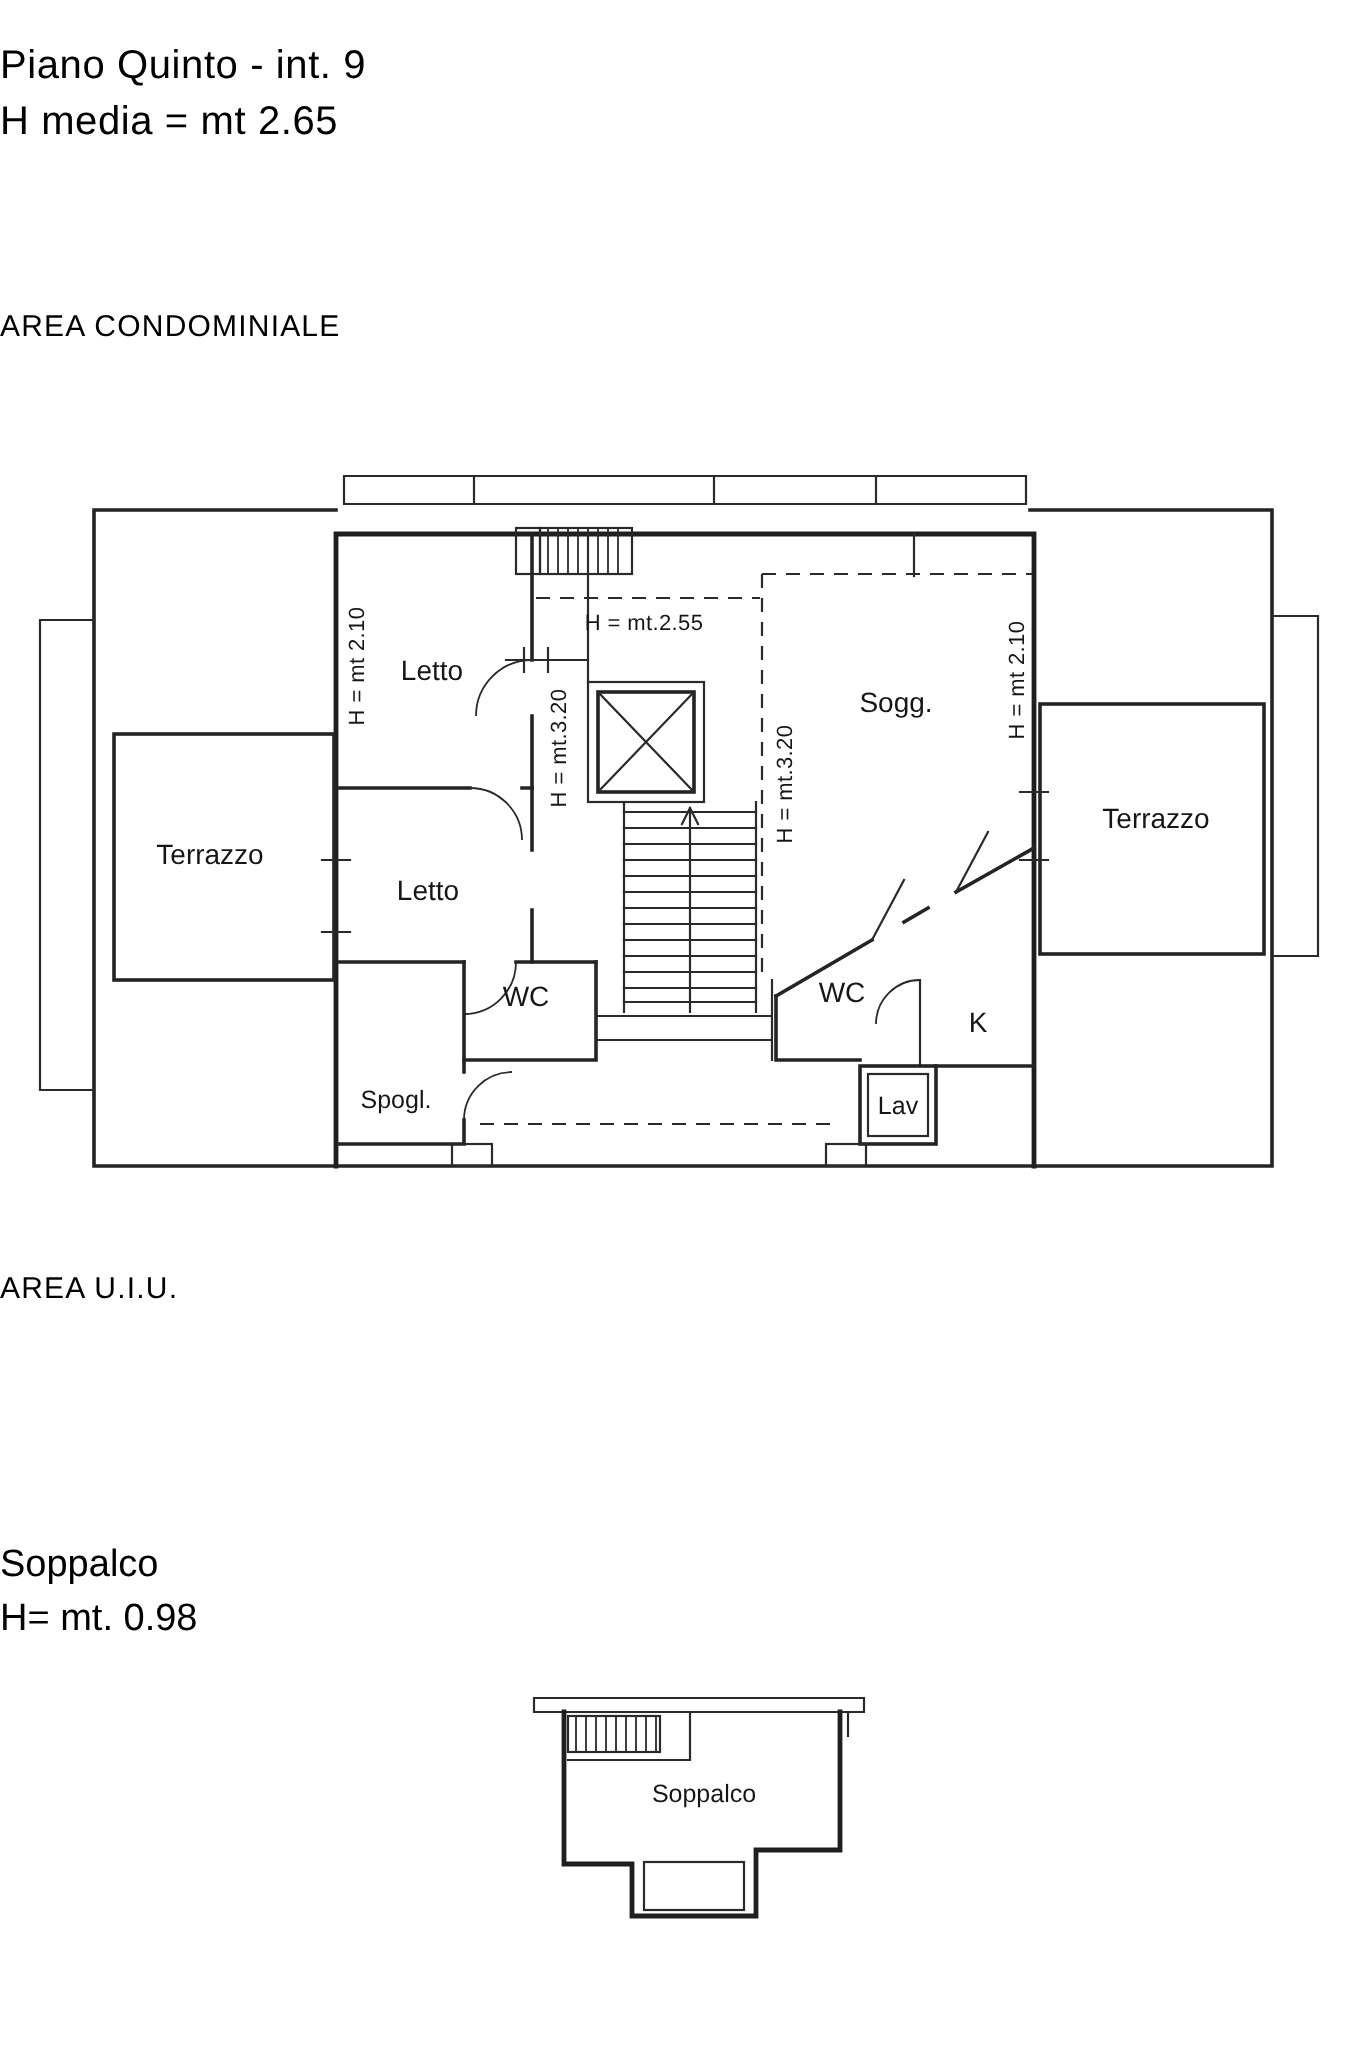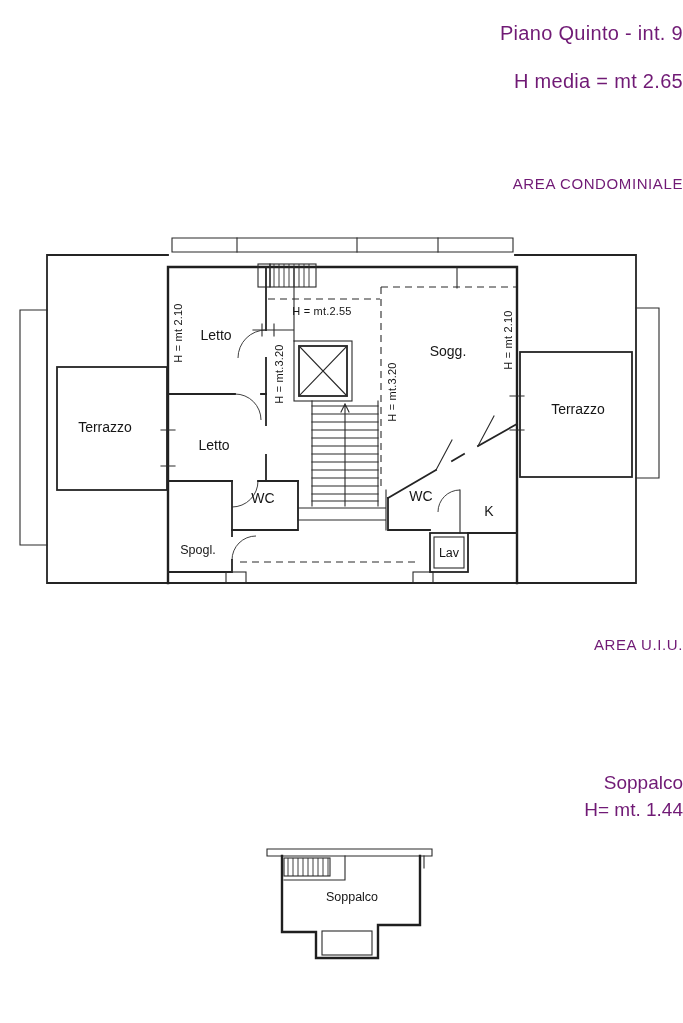--- a/index.html
+++ b/index.html
@@ -5,23 +5,23 @@
   html,body{margin:0;padding:0;background:#fff;}
   #page{
     position:relative;
     width:683px;height:1023px;
     background:#ffffff;
     font-family:"Liberation Sans", sans-serif;
     color:#1c1c1c;
     overflow:hidden;
   }
   .centered{
-    position:absolute;left:16px;right:0;
-    text-align:right;
-    color:#701a75;
+    position:absolute;left:0;right:0;
+    text-align:left;
+    color:#000000;
   }
   .title-line{font-size:20px;letter-spacing:.3px;}
   .section-label{font-size:15px;letter-spacing:.6px;}
   .sopp-line{font-size:19px;}
   svg{position:absolute;left:0;}
   svg .wall{stroke:#1f1f1f;stroke-width:2.4;fill:none;stroke-linecap:square;}
   svg .wall-med{stroke:#242424;stroke-width:1.8;fill:none;stroke-linecap:square;}
   svg .thin{stroke:#2a2a2a;stroke-width:1.1;fill:none;stroke-linecap:square;}
   svg .hatch{stroke:#2a2a2a;stroke-width:.9;fill:none;}
   svg .dash{stroke:#2a2a2a;stroke-width:1.1;fill:none;stroke-dasharray:7 5;}
@@ -30,25 +30,25 @@
   .room-label{font-size:14px;}
   .room-label-sm{font-size:12.5px;}
   .h-label{font-size:11px;letter-spacing:.2px;}
 </style>
 </head>
 <body>
 
 <div id="page">
 
   <div class="centered title-line" style="top:22px;">Piano Quinto - int. 9</div>
-  <div class="centered title-line" style="top:50px;margin-top:20px;">H media = mt 2.65</div>
-  <div class="centered section-label" style="top:155px;margin-top:20px;">AREA CONDOMINIALE</div>
+  <div class="centered title-line" style="top:50px;">H media = mt 2.65</div>
+  <div class="centered section-label" style="top:155px;">AREA CONDOMINIALE</div>
   <div class="centered section-label" style="top:636px;">AREA U.I.U.</div>
   <div class="centered sopp-line" style="top:772px;">Soppalco</div>
-  <div class="centered sopp-line" style="top:799px;">H= mt. 1.44</div>
+  <div class="centered sopp-line" style="top:799px;">H= mt. 0.98</div>
 
   <svg style="top:230px;" width="683" height="368" viewBox="0 230 683 368">
 
     <g>
       <path class="thin" d="M172,238 H513 M172,252 H513 M172,238 V252 M513,238 V252"></path>
       <path class="thin" d="M237,238 V252 M357,238 V252 M438,238 V252"></path>
     </g>
 
     <g>
       <path class="wall-med" d="M47,255 H168 M515,255 H636 M47,255 V583 M636,255 V583 M47,583 H636"></path>

